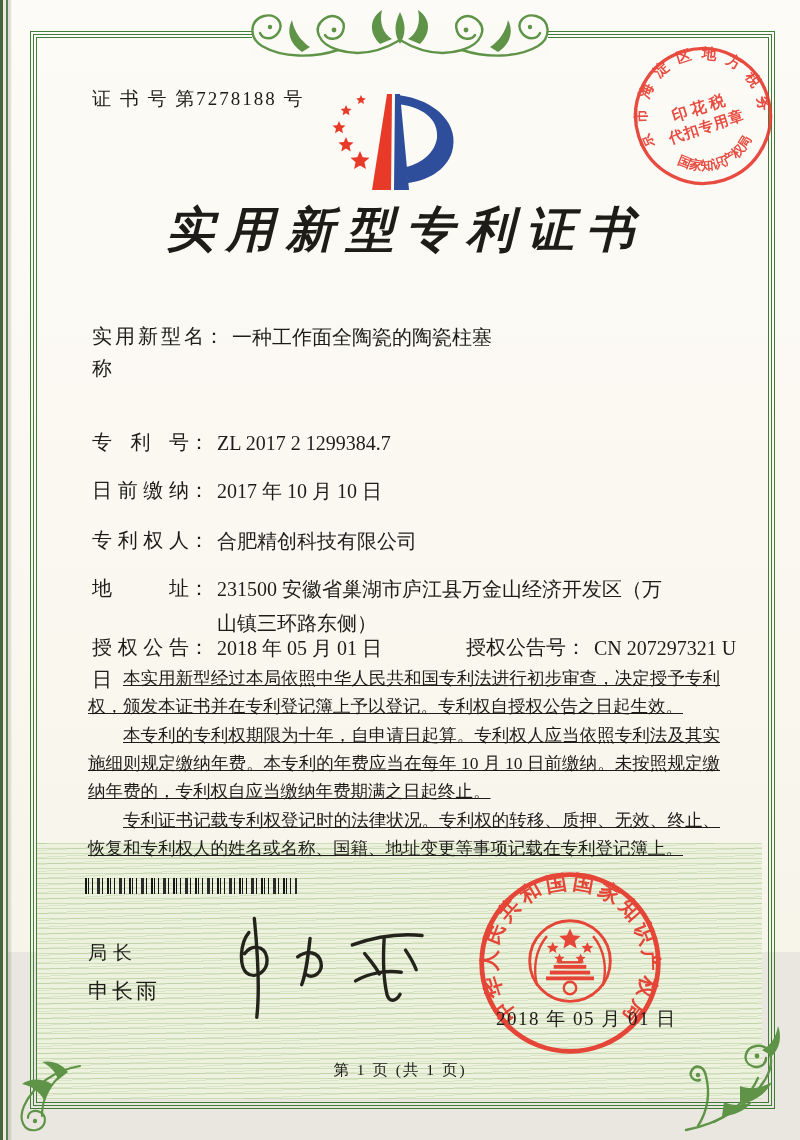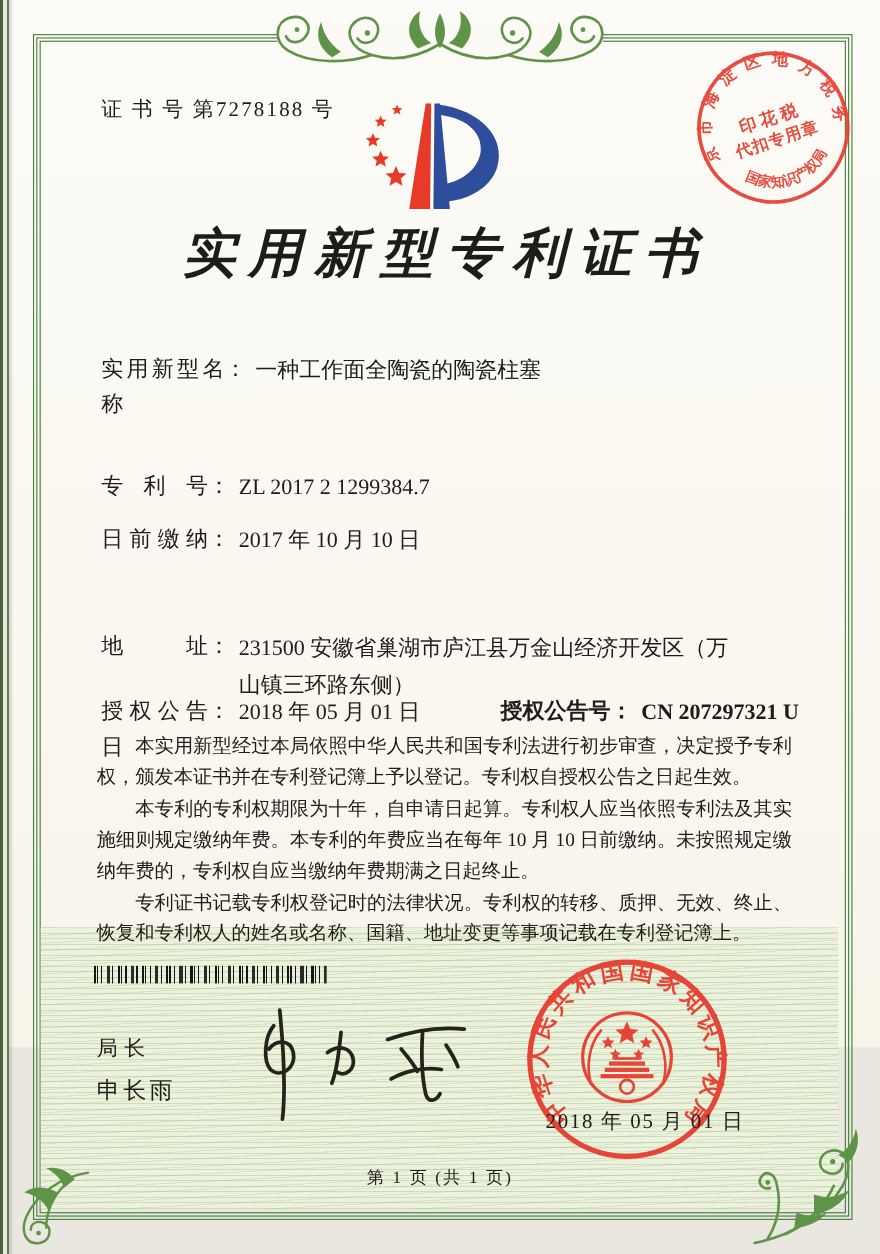--- a/index.html
+++ b/index.html
@@ -26,23 +26,23 @@
        repeating-linear-gradient(180deg, rgba(133,170,96,.30) 0 1px, rgba(0,0,0,0) 1px 5px),
        repeating-linear-gradient(177deg, rgba(133,170,96,.18) 0 1px, rgba(0,0,0,0) 1px 7px);}
   .cert-no{position:absolute;left:92px;top:86px;font-size:19px;letter-spacing:2px;}
   .title{position:absolute;left:0;top:198px;width:800px;text-align:center;
      font-size:48px;font-weight:700;letter-spacing:12px;text-indent:12px;margin:0;font-style:italic;}
   .row{position:absolute;left:92px;width:640px;font-size:20px;line-height:1.6;}
   .lbl{display:inline-block;width:97px;text-align:justify;text-align-last:justify;vertical-align:top;}
   .lbl.wide{width:112px;}
   .colon{vertical-align:top;}
   .val{margin-left:8px;vertical-align:top;display:inline-block;max-width:470px;line-height:1.7;}
-  .grant-no{position:absolute;left:363px;top:0;white-space:nowrap;font-weight:bold;}
+  .grant-no{position:absolute;left:374px;top:0;white-space:nowrap;}
   .paras{position:absolute;left:88px;top:664px;width:632px;}
-  .para{margin:0;font-size:17.5px;line-height:1.62;text-indent:2em;text-align:justify;}
+  .para{margin:0;font-size:17.5px;line-height:1.62;text-indent:2em;text-align:justify;text-decoration:underline;}
   .barcode{position:absolute;left:85px;top:878px;width:212px;height:16px;
      background-image:repeating-linear-gradient(90deg,
        #161616 0 2px,rgba(0,0,0,0) 2px 3px,#161616 3px 4px,rgba(0,0,0,0) 4px 7px,
        #161616 7px 8px,rgba(0,0,0,0) 8px 12px,#2a2a2a 12px 15px,rgba(0,0,0,0) 15px 17px,
        #161616 17px 18px,rgba(0,0,0,0) 18px 22px);}
   .sig-title{position:absolute;left:88px;top:940px;font-size:19px;letter-spacing:6px;
      font-family:"Liberation Sans","DejaVu Sans",sans-serif;}
   .sig-name{position:absolute;left:88px;top:977px;font-size:21px;letter-spacing:3px;
      font-family:"Liberation Sans","DejaVu Sans",sans-serif;}
   .signature{position:absolute;left:195px;top:910px;transform:rotate(-2deg);}
@@ -123,20 +123,23 @@
 
   <div class="row" style="top:320px">
     <span class="lbl wide">实用新型名称</span><span class="colon">：</span><span class="val">一种工作面全陶瓷的陶瓷柱塞</span>
   </div>
   <div class="row" style="top:426px">
     <span class="lbl">专利号</span><span class="colon">：</span><span class="val">ZL 2017 2 1299384.7</span>
   </div>
   <div class="row" style="top:474px">
     <span class="lbl">日前缴纳</span><span class="colon">：</span><span class="val">2017 年 10 月 10 日</span>
   </div>
+  <div class="row" style="top:524px">
+    <span class="lbl">专利权人</span><span class="colon">：</span><span class="val">合肥精创科技有限公司</span>
+  </div>
   <div class="row" style="top:572px">
     <span class="lbl">地址</span><span class="colon">：</span><span class="val" style="width:455px">231500 安徽省巢湖市庐江县万金山经济开发区（万山镇三环路东侧）</span>
   </div>
   <div class="row" style="top:631px">
     <span class="lbl">授权公告日</span><span class="colon">：</span><span class="val">2018 年 05 月 01 日</span>
     <span class="grant-no">
       <span>授权公告号</span><span class="colon">：</span><span class="val">CN 207297321 U</span>
     </span>
   </div>
 

